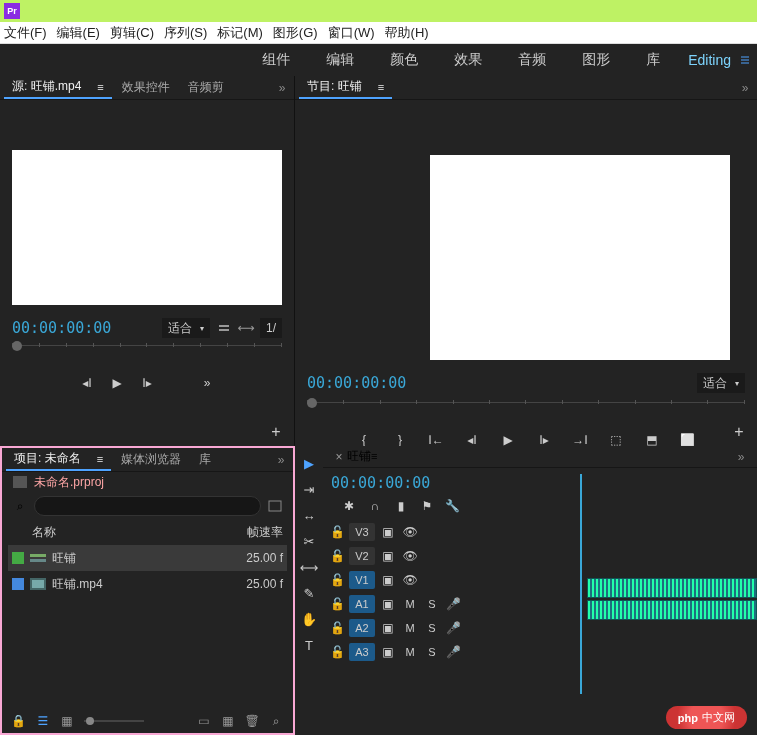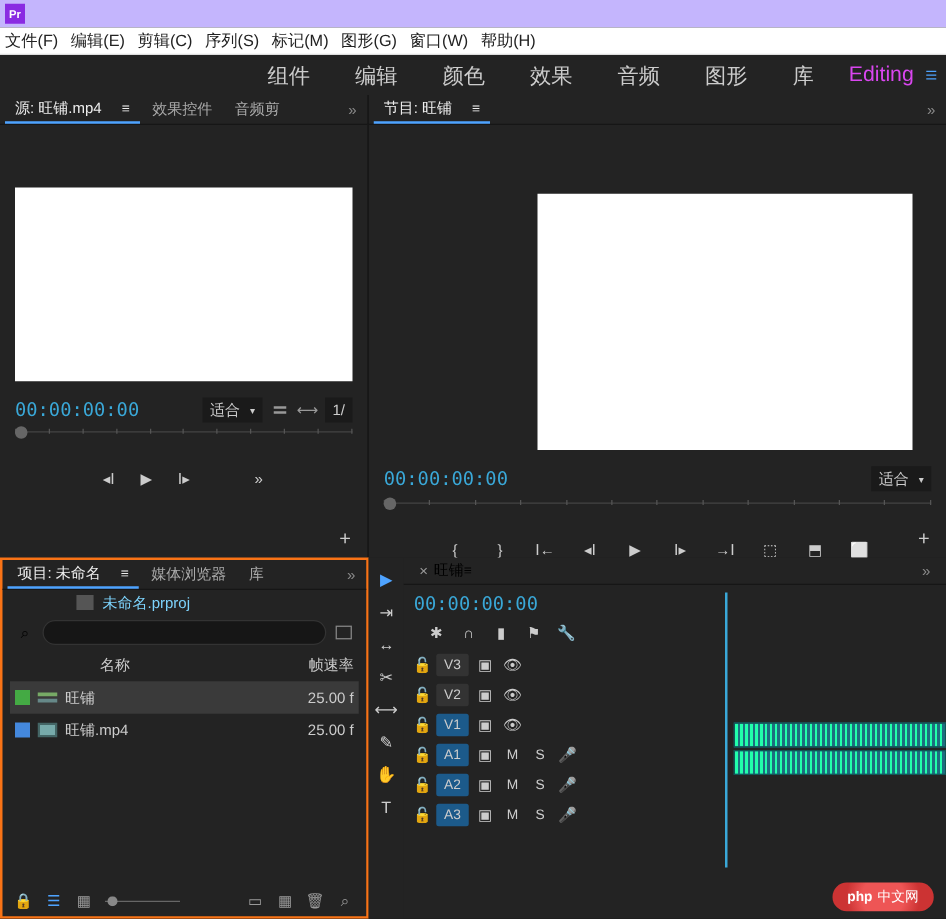--- a/index.html
+++ b/index.html
@@ -1,31 +1,31 @@
 <!DOCTYPE html>
 <html><head>
 <meta charset="utf-8">
 <style>
 * { margin: 0; padding: 0; box-sizing: border-box; font-family: "Microsoft YaHei", Arial, sans-serif; }
 body { width: 757px; height: 735px; background: #1a1a1a; overflow: hidden; font-size: 12px; }
 
 
-.title-bar { height: 22px; background: #c4b5fd; display: flex; align-items: center; padding: 0 4px; color: #333; }
+.title-bar { height: 22px; background: #bef264; display: flex; align-items: center; padding: 0 4px; color: #333; }
 .title-bar .app-icon { width: 16px; height: 16px; background: #8a2be2; display: flex; align-items: center; justify-content: center; color: #fff; font-size: 9px; font-weight: bold; }
 .title-bar .title-text { margin-left: 6px; font-size: 13px; }
 
 
 .menu-bar { height: 22px; background: #fff; display: flex; align-items: center; padding: 0 4px; color: #222; gap: 10px; border-bottom: 1px solid #ddd; }
 .menu-bar span { font-size: 13px; cursor: default; }
 
 
-.tab-strip { height: 32px; background: #232323; display: flex; align-items: center; padding: 0 6px; color: #ccc; font-size: 17px; }
+.tab-strip { height: 32px; background: #232323; display: flex; align-items: center; padding: 0 6px; color: #ccc; font-size: 14px; }
 .tab-strip .spacer { flex: 1; }
 .tab-strip .tab { padding: 0 18px; cursor: pointer; }
-.tab-strip .workspace { color: #d946ef; margin-left: 10px; }
+.tab-strip .workspace { color: #7dd3fc; margin-left: 10px; }
 .tab-strip .chevrons { color: #4ea3ff; margin-left: 8px; display:flex; gap:4px; align-items:center; }
 
 
 .main { display: grid; grid-template-columns: 295px 1fr; grid-template-rows: 370px 1fr; width: 757px; height: calc(735px - 22px - 22px - 32px); background: #1f1f1f; }
 
 
 .panel { background: #232323; position: relative; }
 .panel-tabs { height: 24px; display: flex; align-items: center; gap: 2px; padding: 0 4px; color: #aaa; border-bottom: 1px solid #161616; }
 .panel-tabs .ptab { padding: 2px 8px; display:flex; align-items:center; gap:16px; }
 .panel-tabs .ptab.active { color: #eee; border-bottom: 2px solid #4ea3ff; }
@@ -46,27 +46,27 @@
 .controls { display: flex; align-items: center; justify-content: center; gap: 12px; margin-top: 8px; color: #ccc; height: 28px; }
 .controls .icon{width:18px;height:18px;}
 .plus { position:absolute; right:10px; bottom:6px; color:#ccc; font-size:16px; }
 
 
 .program .preview-white { margin-top: 55px; width: 300px; height: 205px; margin-left: 135px; }
 .program .transport{margin-top:4px;}
 .program .controls{gap:18px;}
 
 
-.project { border: 2px solid #f97316; position:relative; }
+.project { border: 2px solid #f9a8d4; position:relative; }
 .project .panel-tabs{font-size:12px;}
-.proj-row { height: 20px; display:flex; align-items:center; padding:0 10px; color:#7dd3fc; gap:6px;margin-left:48px;}
+.proj-row { height: 20px; display:flex; align-items:center; padding:0 10px; color:#fca5a5; gap:6px;}
 .search-row { display:flex; align-items:center; padding:4px 10px; gap:6px;}
 .search-row input{ flex:1; height:20px; background:#161616; border:1px solid #333; border-radius:10px; color:#ccc; padding:0 8px;}
 .col-header{ display:flex; padding:4px 10px 4px 30px; color:#ccc; font-size:12px;}
-.col-header .c1{flex:1;margin-left:48px;} .col-header .c2{width:50px; text-align:right;}
+.col-header .c1{flex:1;} .col-header .c2{width:50px; text-align:right;}
 .list{padding:0 6px;}
 .list .row{display:flex; align-items:center; height:26px; padding:0 4px; gap:6px; color:#ccc;}
 .list .row.sel{background:#3a3a3a;}
 .swatch{width:12px;height:12px;}
 .green{background:#4a4;} .blue{background:#48d;}
 .clip-icon{width:16px;height:14px;display:flex;align-items:center;justify-content:center;font-size:10px;}
 .proj-bottom{position:absolute; bottom:4px; left:0; right:0; display:flex; align-items:center; padding:0 10px; gap:10px; color:#999;}
 .proj-bottom .icon{width:14px;}
 
 

